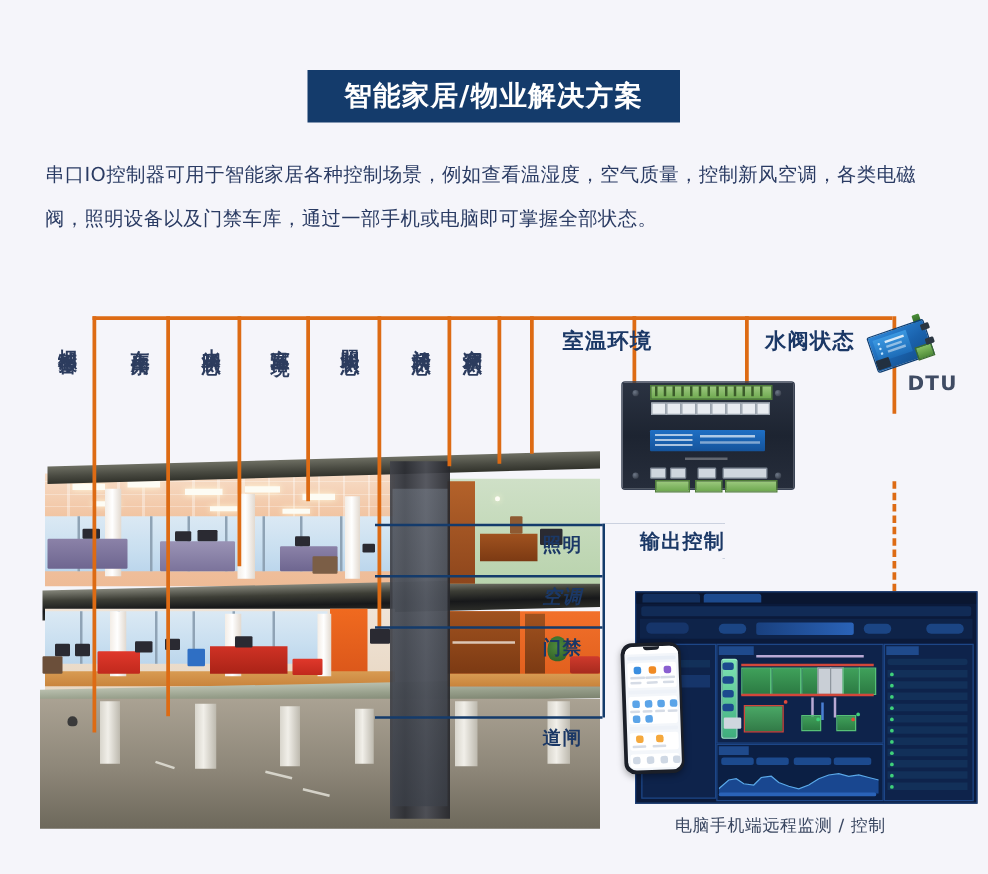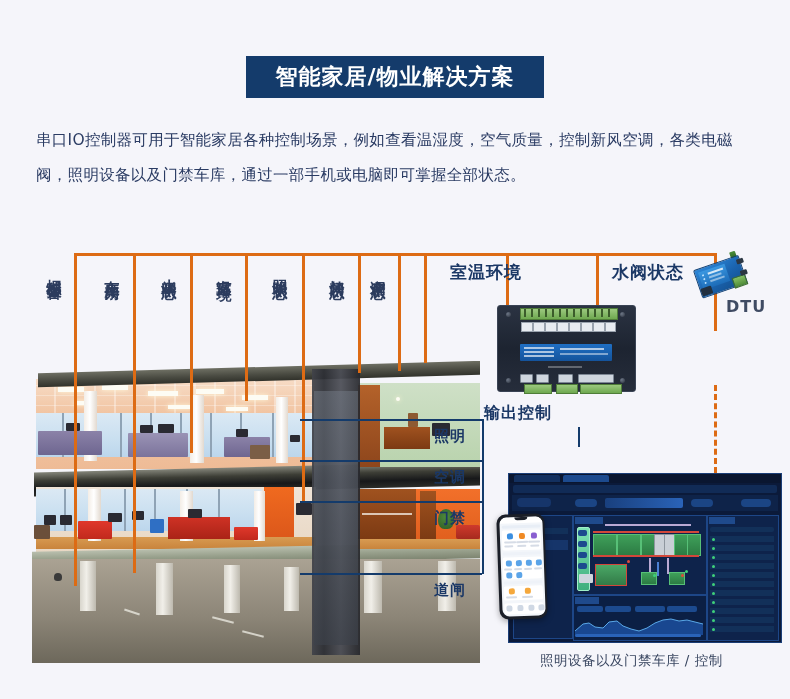--- a/index.html
+++ b/index.html
@@ -48,23 +48,23 @@
     position:absolute;font-size:15px;font-weight:bold;color:#2c3c5e;
     letter-spacing:1px;white-space:nowrap;
   }
   .cap-bottom{
     position:absolute;font-size:13.5px;color:#3a4761;letter-spacing:.5px;
     white-space:nowrap;
   }
 
   
   .outctl{
-    position:absolute;left:484px;top:376px;width:96px;height:28px;
+    position:absolute;left:484px;top:396px;width:96px;height:28px;
     background:#f5f5fa;
-    display:flex;align-items:center;justify-content:flex-start;
+    display:flex;align-items:center;justify-content:flex-end;
     font-size:16px;font-weight:bold;color:#1b3866;letter-spacing:1px;
   }
 
   
   .cloud-wrap{position:absolute;left:668px;top:305px;width:96px;height:62px;}
   .cloud-text{
     position:absolute;left:0;top:0;width:96px;height:62px;
     display:flex;align-items:center;justify-content:center;
     font-size:14px;font-weight:bold;color:#1f8fd4;letter-spacing:1px;
     padding-top:6px;box-sizing:border-box;
@@ -400,21 +400,21 @@
   <div class="vline-navy" style="left:482px;top:396px;height:155px;"></div>
   <div class="vline-navy" style="left:578px;top:396px;height:28px;"></div>
 
   <div class="hline-navy" style="left:300px;top:396px;width:182px;"></div>
   <div class="hline-navy" style="left:300px;top:437px;width:182px;"></div>
   <div class="hline-navy" style="left:300px;top:478px;width:182px;"></div>
   <div class="hline-navy" style="left:300px;top:550px;width:182px;"></div>
   <div class="hline-navy" style="left:482px;top:396px;width:96px;"></div>
 
   <div class="hlabel" style="left:434px;top:404px;">照明</div>
-  <div class="hlabel" style="left:434px;top:445px;">空调</div>
+  <div class="hlabel" style="left:434px;top:445px;font-style:italic;">空调</div>
   <div class="hlabel" style="left:434px;top:486px;">门禁</div>
   <div class="hlabel" style="left:434px;top:558px;">道闸</div>
 
   <div class="outctl">
     <span>输出控制</span>
   </div>
 
   <div class="monitor">
     <div class="mon-topbar"></div>
     <div class="mon-tab" style="left:5px;width:46px;"></div>
@@ -534,15 +534,15 @@
       <div class="ph-lbl" style="left:4px;top:79px;width:11px;"></div>
       <div class="ph-lbl" style="left:20px;top:79px;width:11px;"></div>
       <div class="ph-sec" style="top:86px;height:11px;"></div>
       <div class="ph-ico" style="left:4px;top:88px;background:#cfd8e4;"></div>
       <div class="ph-ico" style="left:15px;top:88px;background:#cfd8e4;"></div>
       <div class="ph-ico" style="left:26px;top:88px;background:#cfd8e4;"></div>
       <div class="ph-ico" style="left:36px;top:88px;background:#cfd8e4;"></div>
     </div>
   </div>
 
-  <div class="cap-bottom" style="left:540px;top:629px;">照明设备以及门禁车库 / 控制</div>
+  <div class="cap-bottom" style="left:540px;top:629px;">电脑手机端远程监测 / 控制</div>
 
 </div>
 
 </body></html>

